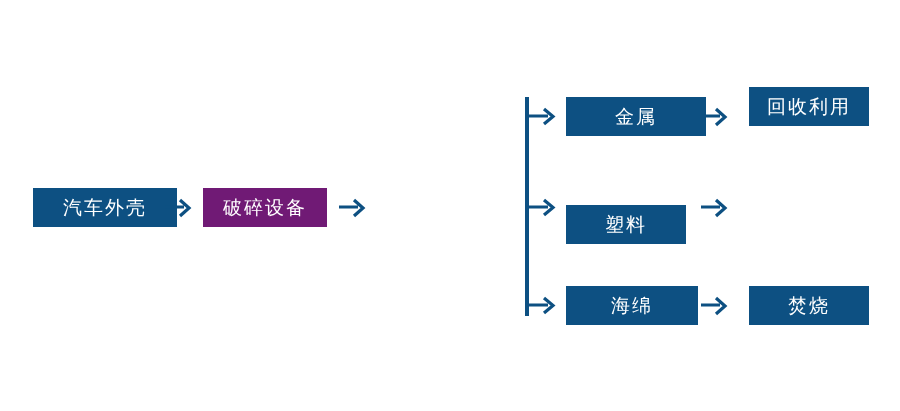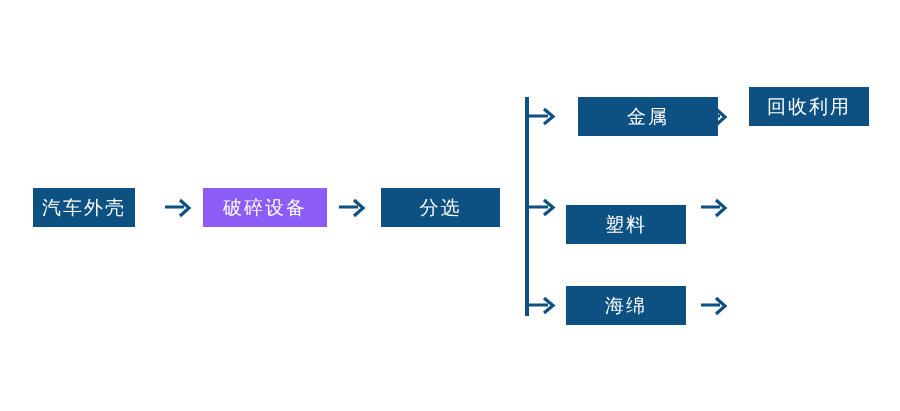--- a/index.html
+++ b/index.html
@@ -26,21 +26,21 @@
     box-sizing: border-box;
     height: 39px;
     color: #ffffff;
     font-size: 19px;
     letter-spacing: 2px;
     line-height: 1;
     white-space: nowrap;
     font-family: "Liberation Sans", "DejaVu Sans", sans-serif;
   }
   .node-primary { background: #0d5082; }
-  .node-highlight { background: #8b5cf6; }
+  .node-highlight { background: #701a75; }
 
   .arrow {
     position: absolute;
     width: 30px;
     height: 24px;
   }
   .arrow svg { display: block; width: 100%; height: 100%; }
 
   .branch-bus {
     position: absolute;
@@ -51,37 +51,36 @@
     width: 30px;
     height: 22px;
   }
   .branch-arrow svg { display: block; width: 100%; height: 100%; }
 </style>
 </head>
 <body>
 
 <div id="canvas">
 
-  <div class="node node-primary" style="left:33px; top:188px; width:102px;">汽车外壳</div>
+  <div class="node node-primary" style="left:33px; top:188px; width:144px;">汽车外壳</div>
 
   <div class="arrow" style="left:164px; top:196px;">
     <svg viewBox="0 0 30 24" xmlns="http://www.w3.org/2000/svg">
       <path d="M1 11 H20 M16 4 L25 12 L16 20" fill="none" stroke="#0d5082" stroke-width="3.2" stroke-linecap="butt" stroke-linejoin="miter"></path>
     </svg>
   </div>
 
   <div class="node node-highlight" style="left:203px; top:188px; width:124px;">破碎设备</div>
 
   <div class="arrow" style="left:338px; top:196px;">
     <svg viewBox="0 0 30 24" xmlns="http://www.w3.org/2000/svg">
       <path d="M1 11 H20 M16 4 L25 12 L16 20" fill="none" stroke="#0d5082" stroke-width="3.2" stroke-linecap="butt" stroke-linejoin="miter"></path>
     </svg>
   </div>
 
-  <div class="node node-primary" style="left:381px; top:188px; width:119px;">分选</div>
 
   <div class="branch-bus" style="left:525px; top:97px; width:4px; height:219px;"></div>
 
   <div class="branch-arrow" style="left:528px; top:105px;">
     <svg viewBox="0 0 30 22" xmlns="http://www.w3.org/2000/svg">
       <path d="M0 11 H20 M16 4 L25 11.5 L16 19" fill="none" stroke="#0d5082" stroke-width="3.2" stroke-linecap="butt" stroke-linejoin="miter"></path>
     </svg>
   </div>
 
   <div class="branch-arrow" style="left:528px; top:196px;">
@@ -89,41 +88,42 @@
       <path d="M0 11 H20 M16 4 L25 11.5 L16 19" fill="none" stroke="#0d5082" stroke-width="3.2" stroke-linecap="butt" stroke-linejoin="miter"></path>
     </svg>
   </div>
 
   <div class="branch-arrow" style="left:528px; top:294px;">
     <svg viewBox="0 0 30 22" xmlns="http://www.w3.org/2000/svg">
       <path d="M0 11 H20 M16 4 L25 11.5 L16 19" fill="none" stroke="#0d5082" stroke-width="3.2" stroke-linecap="butt" stroke-linejoin="miter"></path>
     </svg>
   </div>
 
-  <div class="node node-primary" style="left:566px; top:97px; width:140px;margin-left:12px;">金属</div>
+  <div class="node node-primary" style="left:566px; top:97px; width:140px;">金属</div>
 
   <div class="arrow" style="left:700px; top:105px;">
     <svg viewBox="0 0 30 24" xmlns="http://www.w3.org/2000/svg">
       <path d="M1 11 H20 M16 4 L25 12 L16 20" fill="none" stroke="#0d5082" stroke-width="3.2" stroke-linecap="butt" stroke-linejoin="miter"></path>
     </svg>
   </div>
 
   <div class="node node-primary" style="left:749px; top:87px; width:120px;">回收利用</div>
 
   <div class="node node-primary" style="left:566px; top:188px; width:120px;margin-top:17px;">塑料</div>
 
   <div class="arrow" style="left:700px; top:196px;">
     <svg viewBox="0 0 30 24" xmlns="http://www.w3.org/2000/svg">
       <path d="M1 11 H20 M16 4 L25 12 L16 20" fill="none" stroke="#0d5082" stroke-width="3.2" stroke-linecap="butt" stroke-linejoin="miter"></path>
     </svg>
   </div>
 
 
-  <div class="node node-primary" style="left:566px; top:286px; width:120px;">海绵</div>
+  <div class="node node-primary" style="left:566px; top:286px; width:132px;">海绵</div>
 
   <div class="arrow" style="left:700px; top:294px;">
     <svg viewBox="0 0 30 24" xmlns="http://www.w3.org/2000/svg">
       <path d="M1 11 H20 M16 4 L25 12 L16 20" fill="none" stroke="#0d5082" stroke-width="3.2" stroke-linecap="butt" stroke-linejoin="miter"></path>
     </svg>
   </div>
 
+  <div class="node node-primary" style="left:749px; top:286px; width:120px;">焚烧</div>
 
 </div>
 
 </body></html>

